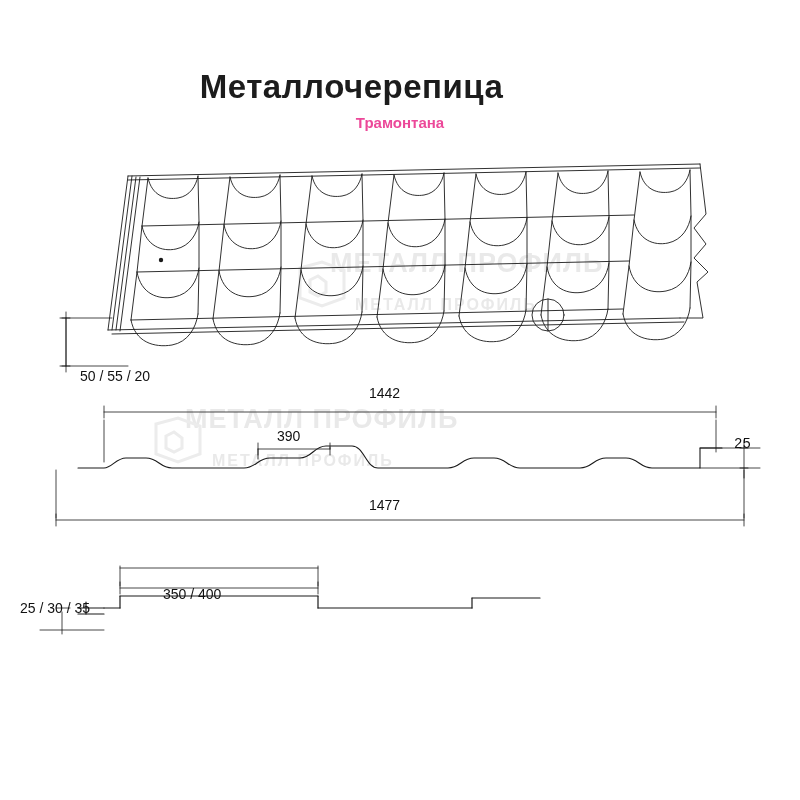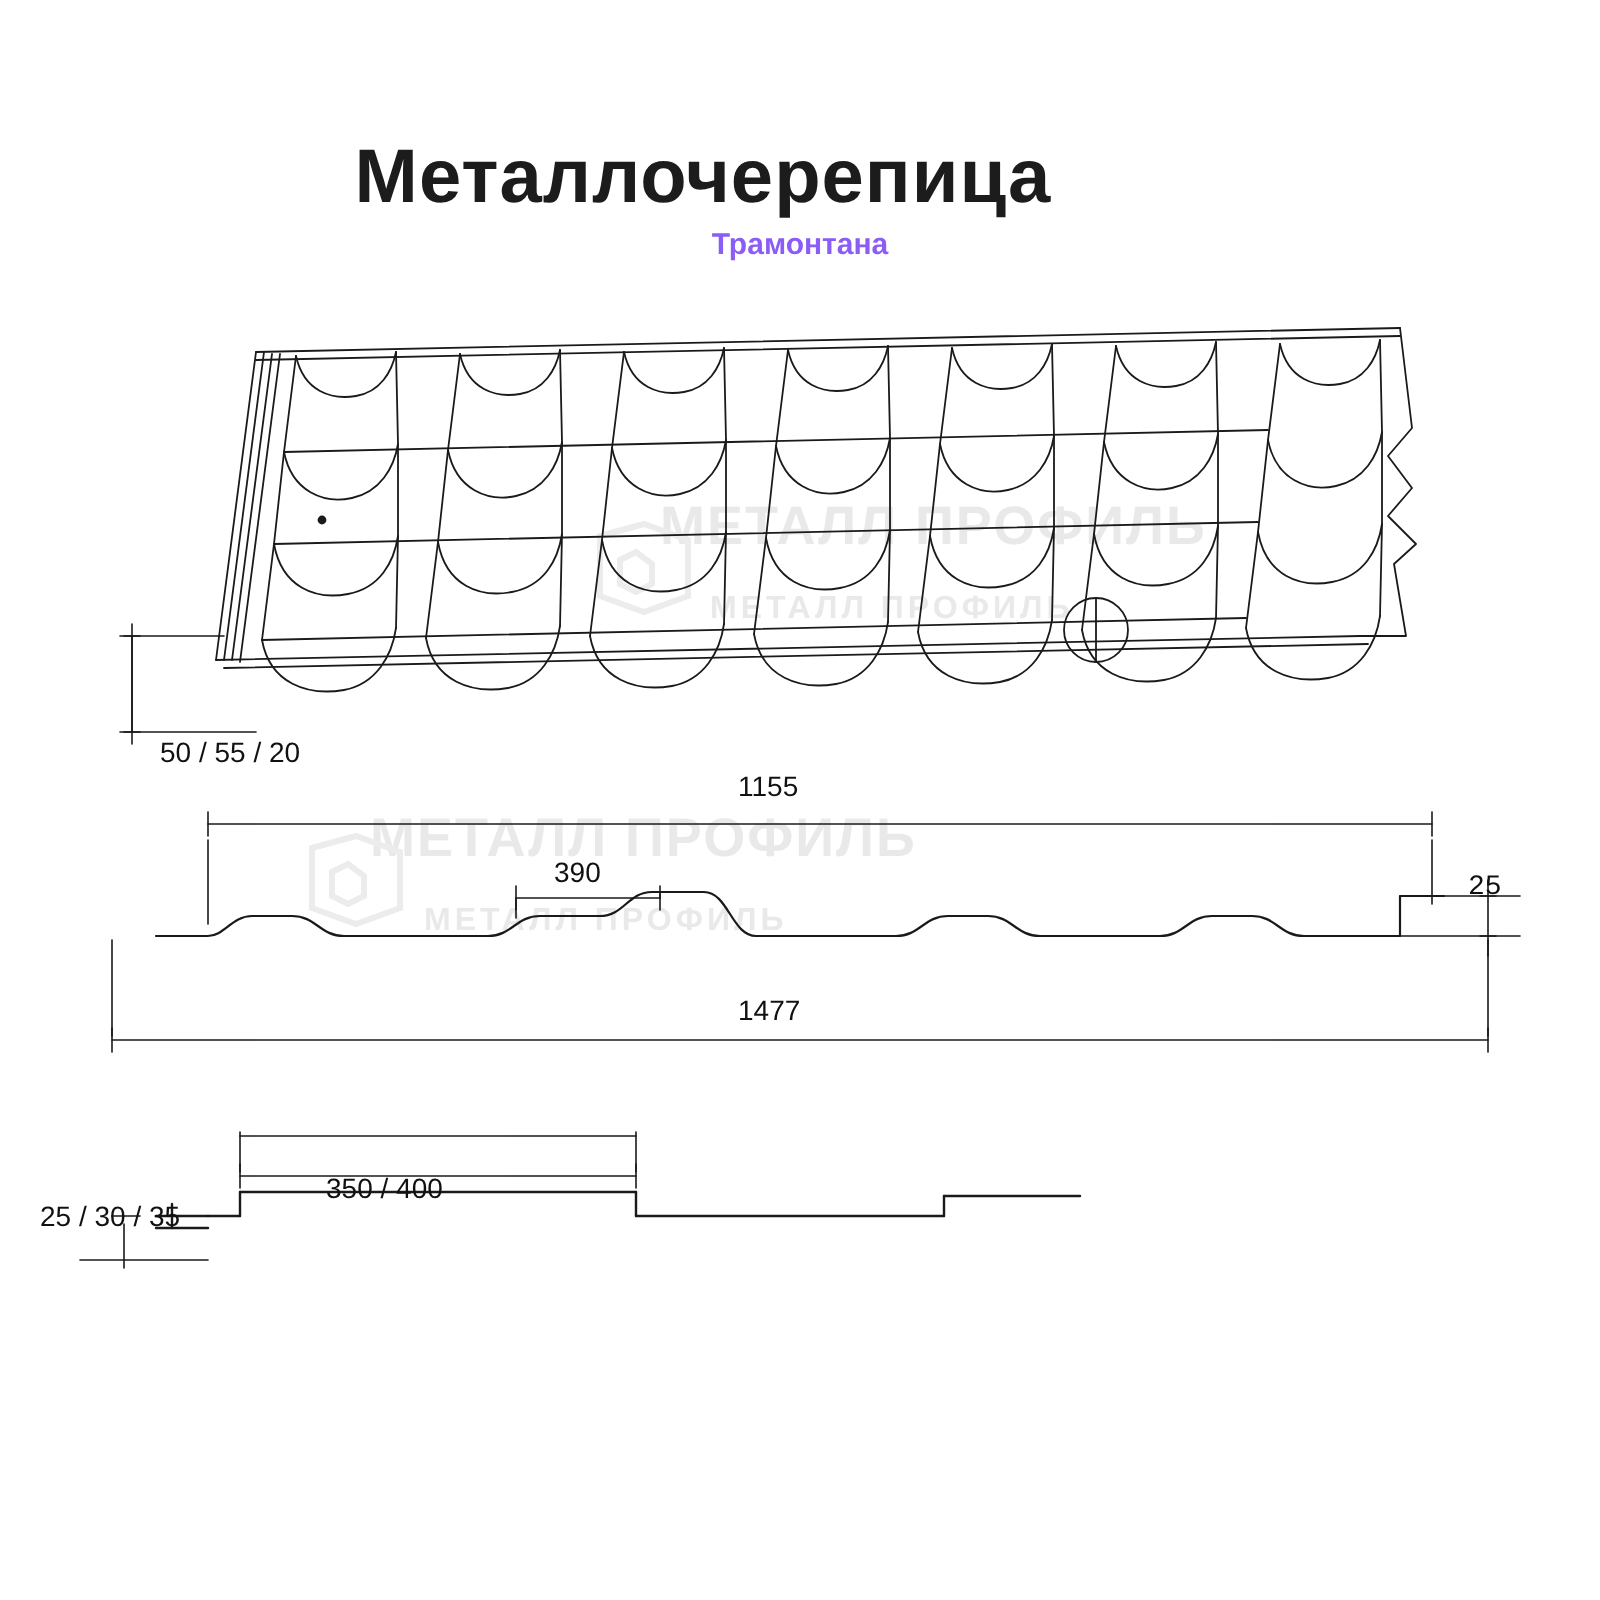--- a/index.html
+++ b/index.html
@@ -21,34 +21,34 @@
     top: 0;
     width: 800px;
     height: 800px;
   }
   .title-main {
     position: absolute;
     left: 0;
     top: 68px;
     width: 703px;
     text-align: center;
-    font-size: 38px;
+    font-size: 33px;
     font-weight: bold;
     letter-spacing: 0.5px;
     color: #1c1c1c;
   }
   .title-sub {
     position: absolute;
     left: 0;
     top: 114px;
     width: 800px;
     text-align: center;
     font-size: 15px;
     font-weight: bold;
-    color: #8b5cf6;
+    color: #ec4899;
   }
   .dim-label {
     position: absolute;
     font-size: 14px;
     color: #111111;
     white-space: nowrap;
   }
   .wm {
     position: absolute;
     color: #e9e9e9;
@@ -291,18 +291,18 @@
       <path d="M56 608 L70 608"></path>
     </g>
 
   </g>
 </svg>
 
 <div class="title-main">Металлочерепица</div>
 <div class="title-sub">Трамонтана</div>
 
 <div class="dim-label" style="left:80px; top:368px;">50 / 55 / 20</div>
-<div class="dim-label" style="left:369px; top:385px;">1155</div>
+<div class="dim-label" style="left:369px; top:385px;">1442</div>
 <div class="dim-label" style="left:277px; top:428px;">390</div>
 <div class="dim-label" style="left:734px; top:436px;font-family:Liberation Mono, monospace;">25</div>
 <div class="dim-label" style="left:369px; top:497px;">1477</div>
 <div class="dim-label" style="left:163px; top:562px;margin-top:24px;">350 / 400</div>
 <div class="dim-label" style="left:20px; top:600px;">25 / 30 / 35</div>
 
 </body></html>

